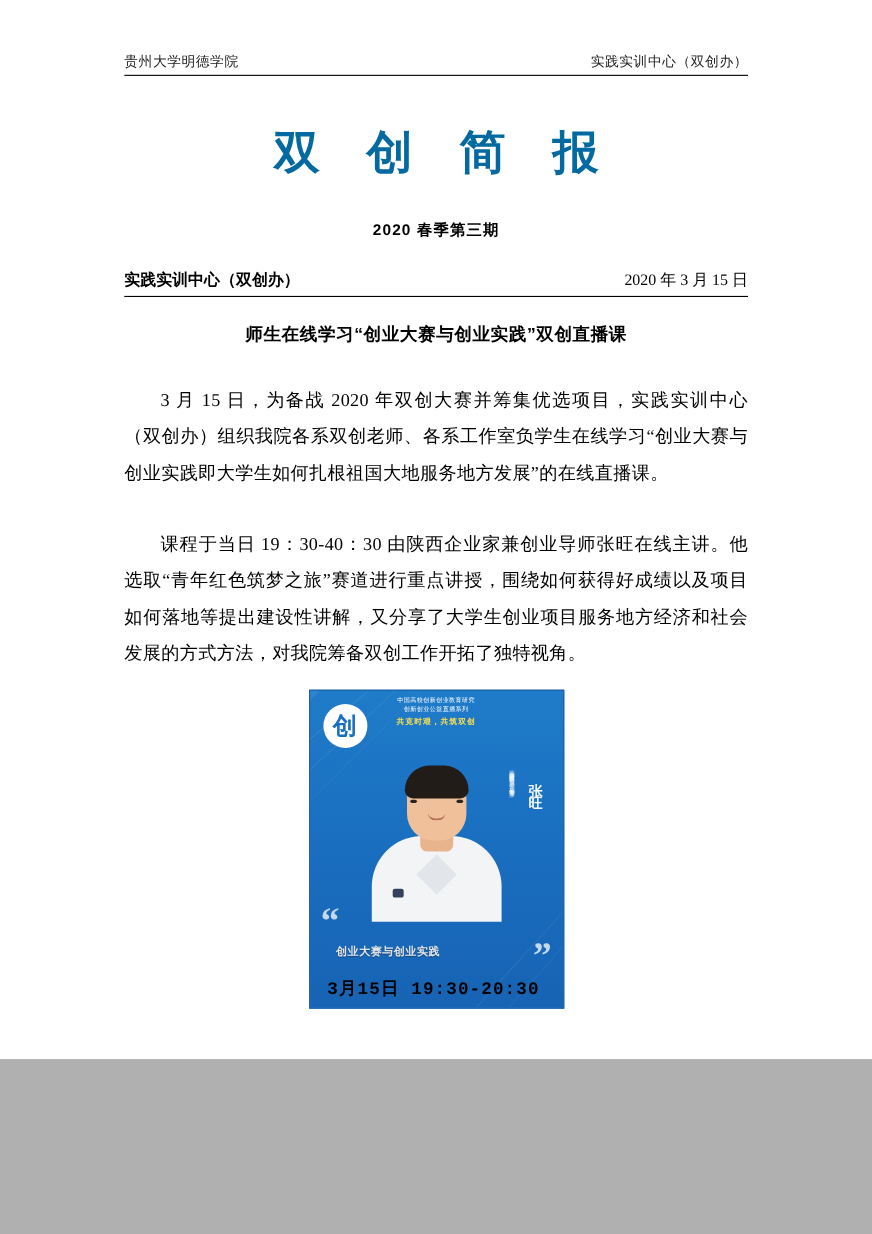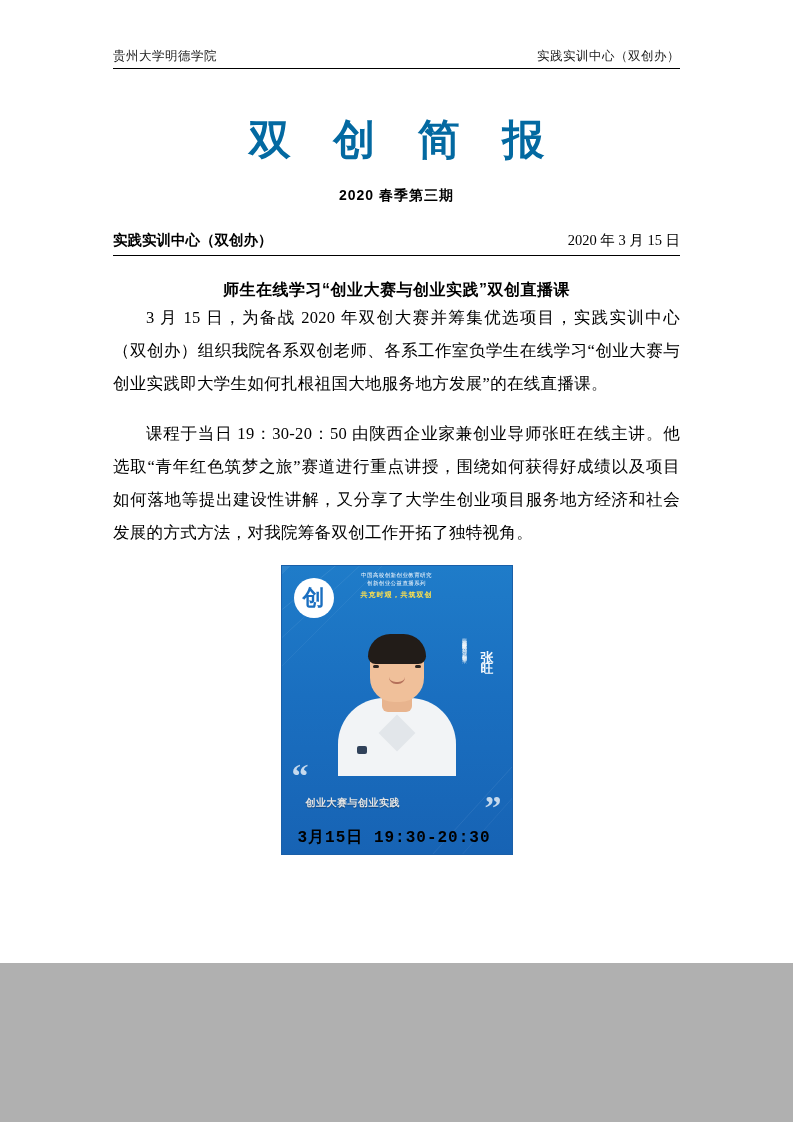--- a/index.html
+++ b/index.html
@@ -48,21 +48,21 @@
   .masthead-title {
     font-family: "Liberation Serif", "DejaVu Serif", serif;
     font-weight: bold;
     font-size: 42px;
     letter-spacing: 16px;
     color: #0369a1;
     line-height: 1.1;
     text-indent: 16px;
   }
   .masthead-issue {
-    margin-top: 24px;
+    margin-top: 38px;
     font-family: "Liberation Sans", "DejaVu Sans", sans-serif;
     font-weight: bold;
     font-size: 14px;
     color: #000;
     letter-spacing: 1px;
   }
 
   
   .deptline {
     margin-top: 26px;
@@ -85,21 +85,21 @@
   .article-title {
     margin-top: 24px;
     text-align: center;
     font-family: "Liberation Sans", "DejaVu Sans", sans-serif;
     font-weight: bold;
     font-size: 16px;
     color: #000;
     letter-spacing: 0.5px;
   }
   .para {
-    margin-top: 0;
+    margin-top: 32px;
     font-family: "Liberation Serif", "DejaVu Serif", serif;
     font-size: 16.5px;
     line-height: 2.0;
     color: #000;
     text-align: justify;
     text-indent: 2em;
     letter-spacing: 0.3px;
   }
 
   
@@ -312,21 +312,21 @@
     </div>
 
     <div class="deptline">
       <span class="dept">实践实训中心（双创办）</span>
       <span class="date">2020 年 3 月 15 日</span>
     </div>
 
     <div class="article-title">师生在线学习“创业大赛与创业实践”双创直播课</div>
 
     <p class="para">3 月 15 日，为备战 2020 年双创大赛并筹集优选项目，实践实训中心（双创办）组织我院各系双创老师、各系工作室负学生在线学习“创业大赛与创业实践即大学生如何扎根祖国大地服务地方发展”的在线直播课。</p>
-    <p class="para">课程于当日 19：30-20：50 由陕西企业家兼创业导师张旺在线主讲。他选取“青年红色筑梦之旅”赛道进行重点讲授，围绕如何获得好成绩以及项目如何落地等提出建设性讲解，又分享了大学生创业项目服务地方经济和社会发展的方式方法，对我院筹备双创工作开拓了独特视角。</p>
+    <p class="para">课程于当日 19：30-40：30 由陕西企业家兼创业导师张旺在线主讲。他选取“青年红色筑梦之旅”赛道进行重点讲授，围绕如何获得好成绩以及项目如何落地等提出建设性讲解，又分享了大学生创业项目服务地方经济和社会发展的方式方法，对我院筹备双创工作开拓了独特视角。</p>
 
     <div class="figure">
       <div class="poster">
         <div class="poster-bg"></div>
         <svg class="poster-strokes" viewBox="0 0 230 288" preserveAspectRatio="none">
           <path d="M-20 60 L90 -30" stroke="#ffffff" stroke-width="1" fill="none" opacity="0.25"></path>
           <path d="M-20 90 L110 -30" stroke="#ffffff" stroke-width="1" fill="none" opacity="0.2"></path>
           <path d="M-20 120 L130 -30" stroke="#ffffff" stroke-width="1" fill="none" opacity="0.15"></path>
           <path d="M140 300 L240 190" stroke="#ffffff" stroke-width="1" fill="none" opacity="0.2"></path>
           <path d="M170 300 L250 210" stroke="#ffffff" stroke-width="1" fill="none" opacity="0.15"></path>

